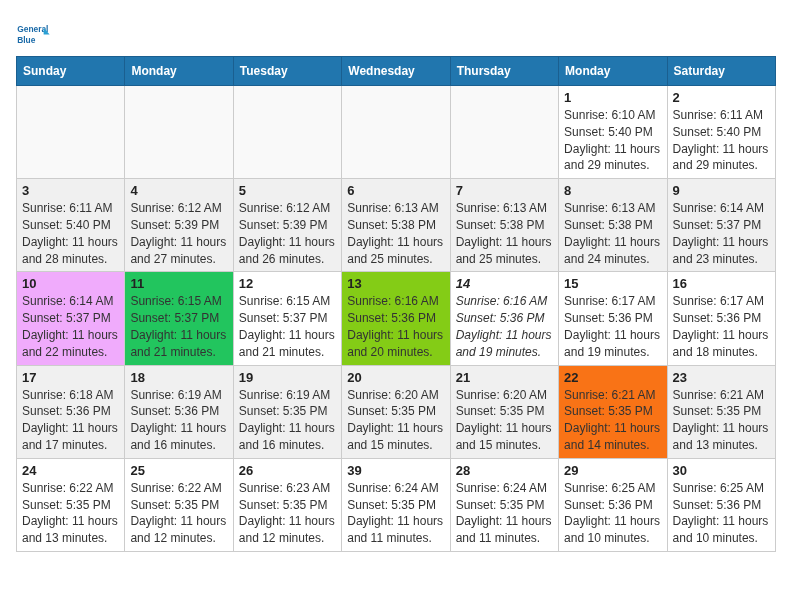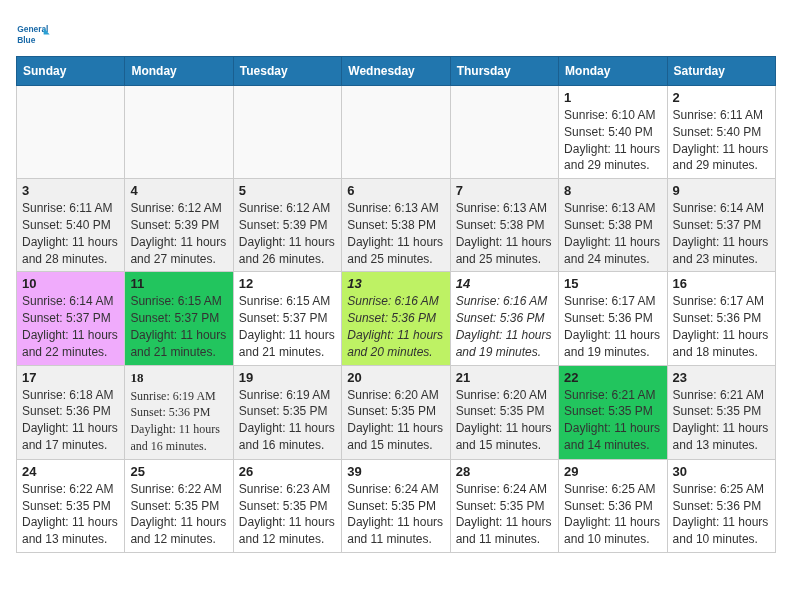--- a/index.html
+++ b/index.html
@@ -166,21 +166,21 @@
           <div class="day-info">Sunrise: 6:14 AM<br>Sunset: 5:37 PM<br>Daylight: 11 hours and 22 minutes.</div>
         </td>
         <td style="background: #22c55e;">
           <div class="day-number">11</div>
           <div class="day-info">Sunrise: 6:15 AM<br>Sunset: 5:37 PM<br>Daylight: 11 hours and 21 minutes.</div>
         </td>
         <td style="background: rgb(255, 255, 255);">
           <div class="day-number">12</div>
           <div class="day-info">Sunrise: 6:15 AM<br>Sunset: 5:37 PM<br>Daylight: 11 hours and 21 minutes.</div>
         </td>
-        <td style="background: #bef264; font-style: italic;">
+        <td style="background: #84cc16;">
           <div class="day-number">13</div>
           <div class="day-info">Sunrise: 6:16 AM<br>Sunset: 5:36 PM<br>Daylight: 11 hours and 20 minutes.</div>
         </td>
         <td style="background: rgb(255, 255, 255); font-style: italic;">
           <div class="day-number">14</div>
           <div class="day-info">Sunrise: 6:16 AM<br>Sunset: 5:36 PM<br>Daylight: 11 hours and 19 minutes.</div>
         </td>
         <td style="background: rgb(255, 255, 255); margin-top: 44px;">
           <div class="day-number">15</div>
           <div class="day-info">Sunrise: 6:17 AM<br>Sunset: 5:36 PM<br>Daylight: 11 hours and 19 minutes.</div>
@@ -188,37 +188,37 @@
         <td style="background: rgb(255, 255, 255);">
           <div class="day-number">16</div>
           <div class="day-info">Sunrise: 6:17 AM<br>Sunset: 5:36 PM<br>Daylight: 11 hours and 18 minutes.</div>
         </td>
       </tr>
       <tr>
         <td style="background: rgb(240, 240, 240);">
           <div class="day-number">17</div>
           <div class="day-info">Sunrise: 6:18 AM<br>Sunset: 5:36 PM<br>Daylight: 11 hours and 17 minutes.</div>
         </td>
-        <td style="background: rgb(240, 240, 240); font-family: Liberation Serif, serif;">
+        <td style="background: rgb(240, 240, 240);">
           <div class="day-number">18</div>
           <div class="day-info">Sunrise: 6:19 AM<br>Sunset: 5:36 PM<br>Daylight: 11 hours and 16 minutes.</div>
         </td>
         <td style="background: rgb(240, 240, 240);">
           <div class="day-number">19</div>
           <div class="day-info">Sunrise: 6:19 AM<br>Sunset: 5:35 PM<br>Daylight: 11 hours and 16 minutes.</div>
         </td>
         <td style="background: rgb(240, 240, 240);">
           <div class="day-number">20</div>
           <div class="day-info">Sunrise: 6:20 AM<br>Sunset: 5:35 PM<br>Daylight: 11 hours and 15 minutes.</div>
         </td>
         <td style="background: rgb(240, 240, 240);">
           <div class="day-number">21</div>
           <div class="day-info">Sunrise: 6:20 AM<br>Sunset: 5:35 PM<br>Daylight: 11 hours and 15 minutes.</div>
         </td>
-        <td style="background: #22c55e;">
+        <td style="background: #f97316;">
           <div class="day-number">22</div>
           <div class="day-info">Sunrise: 6:21 AM<br>Sunset: 5:35 PM<br>Daylight: 11 hours and 14 minutes.</div>
         </td>
         <td style="background: rgb(240, 240, 240);">
           <div class="day-number">23</div>
           <div class="day-info">Sunrise: 6:21 AM<br>Sunset: 5:35 PM<br>Daylight: 11 hours and 13 minutes.</div>
         </td>
       </tr>
       <tr>
         <td style="background: rgb(255, 255, 255);">

